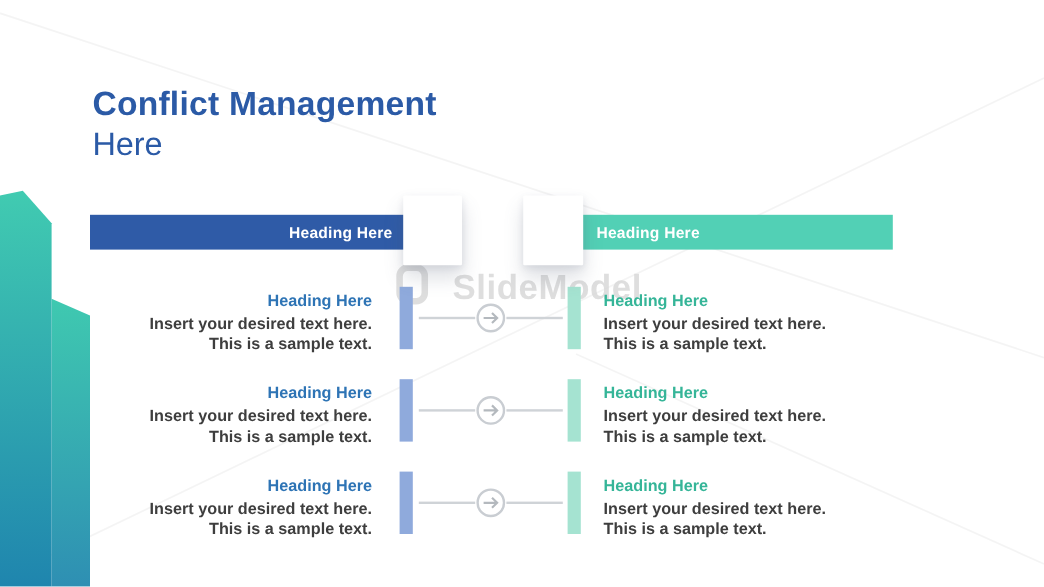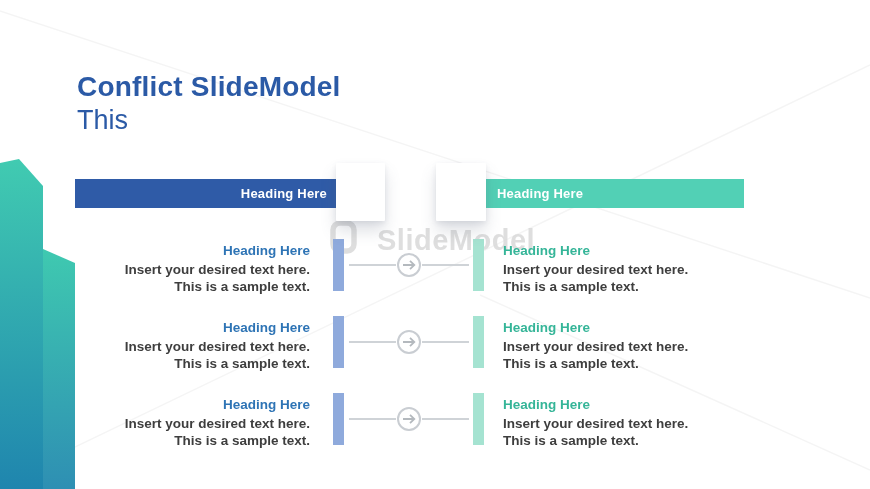--- a/index.html
+++ b/index.html
@@ -96,22 +96,22 @@
   </svg>
 
   <div class="wm">
     <svg width="27" height="35" viewBox="0 0 27 35">
       <rect x="3" y="3" width="21" height="28" rx="7" ry="7" fill="none" stroke="#D7D7D7" stroke-width="5.5"></rect>
     </svg>
     <span class="wm-text">SlideModel</span>
   </div>
 
   <div class="page-title">
-    <div class="t1">Conflict SlideModel</div>
-    <div class="t2">This</div>
+    <div class="t1">Conflict Management</div>
+    <div class="t2">Here</div>
   </div>
 
   <div class="hbar hbar-blue">
     <span>Heading Here</span>
   </div>
   <div class="hbar hbar-teal">
     <span>Heading Here</span>
   </div>
 
   <div class="sq sq1"></div>

